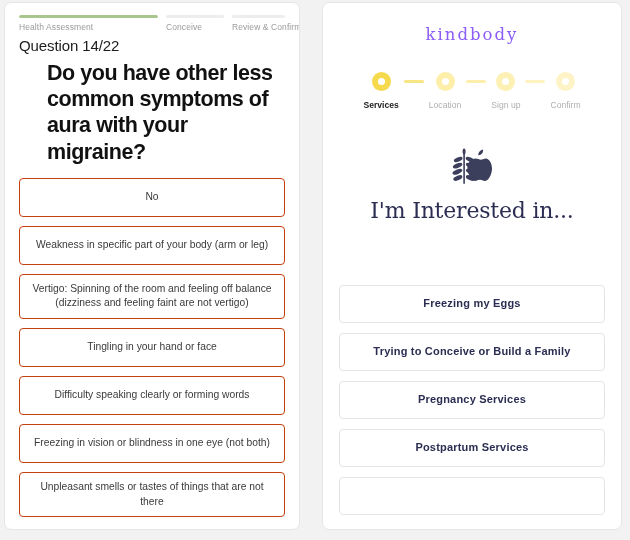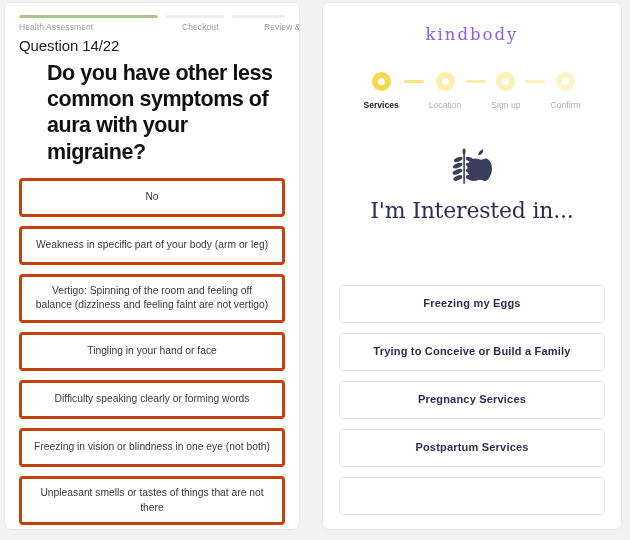--- a/index.html
+++ b/index.html
@@ -49,21 +49,21 @@
   .seg.s2 { flex: 0 0 58px; }
   .seg.s3 { flex: 1 1 auto; }
   .seg .fill {
     position: absolute; left: 0; top: 0; bottom: 0;
     background: #a9c78d;
     border-radius: 2px;
   }
 
   .steps-row {
     display: flex;
-    gap: 24px;
+    gap: 8px;
     margin-bottom: 5px;
   }
   .step-label {
     font-size: 8.5px;
     color: #9b9b9b;
     letter-spacing: 0.01em;
     white-space: nowrap;
   }
   .step-label.l1 { flex: 0 0 139px; }
   .step-label.l2 { flex: 0 0 58px; }
@@ -90,21 +90,21 @@
   .q-desc {
     font-size: 10.5px;
     line-height: 1.62;
     color: #6f6f6f;
     margin-bottom: 16px;
     letter-spacing: 0.01em;
   }
 
   .opt-list { display: flex; flex-direction: column; gap: 9px; }
   .opt {
-    border: 3px solid #c2410c;
+    border: 1px solid #c2410c;
     border-radius: 4px;
     background: #fff;
     min-height: 39px;
     display: flex;
     align-items: center;
     justify-content: center;
     text-align: center;
     padding: 7px 11px;
     font-size: 10.3px;
     line-height: 1.42;
@@ -214,21 +214,21 @@
     <div class="progress-row">
       <div class="seg s1">
         <div class="fill" style="width:100%"></div>
       </div>
       <div class="seg s2"></div>
       <div class="seg s3"></div>
     </div>
 
     <div class="steps-row">
       <div class="step-label l1">Health Assessment</div>
-      <div class="step-label l2">Checkout</div>
+      <div class="step-label l2">Conceive</div>
       <div class="step-label l3">Review &amp; Confirm</div>
     </div>
 
     <div class="q-counter">Question 14/22</div>
 
     <div class="q-title">Do you have other less common symptoms of aura with your migraine?</div>
 
 
     <div class="opt-list">
       <div class="opt">No</div>

